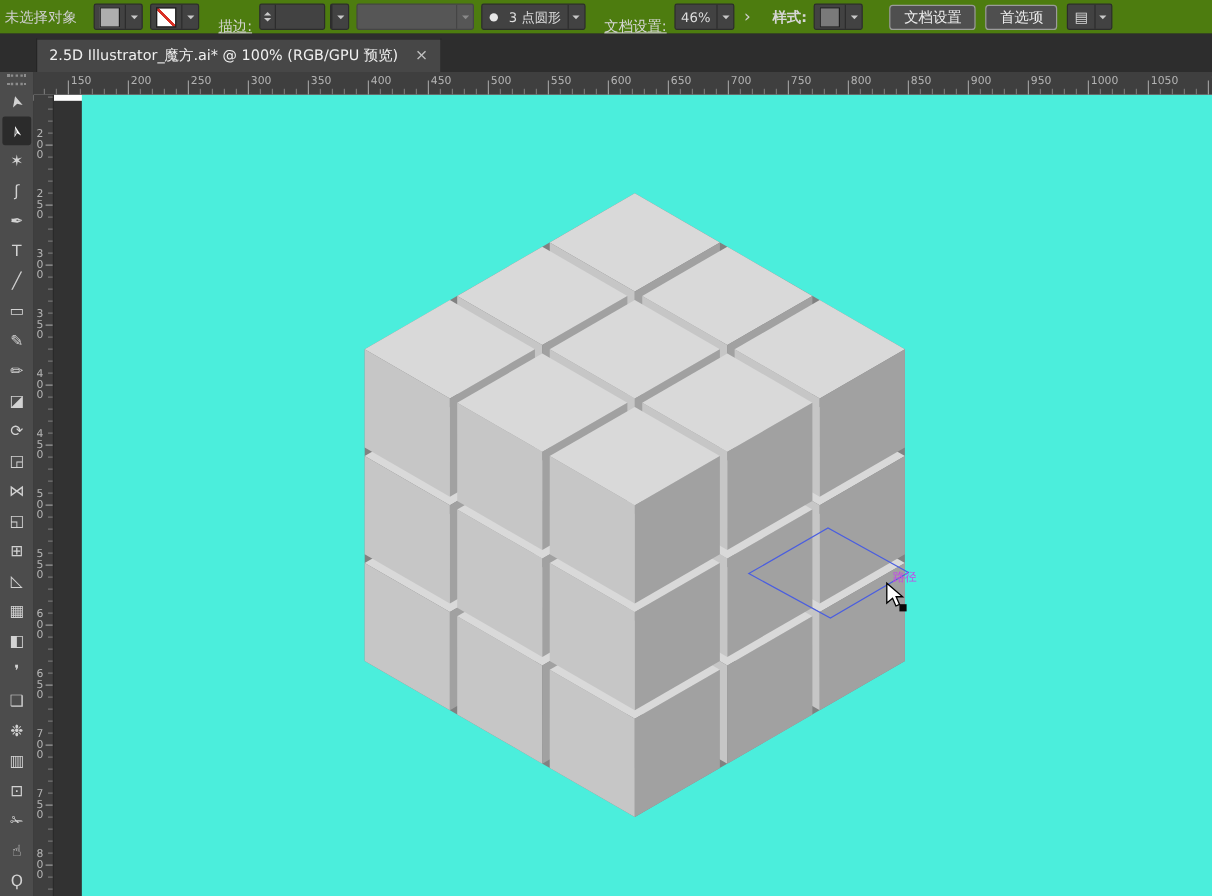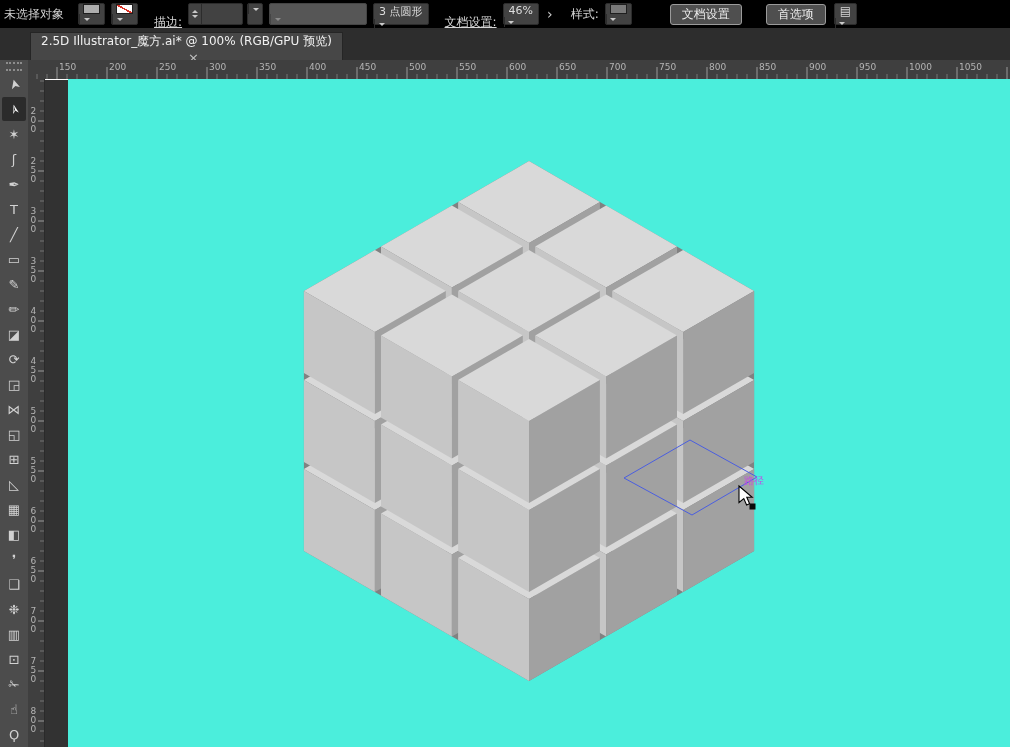--- a/index.html
+++ b/index.html
@@ -1,67 +1,67 @@
 <!DOCTYPE html>
 <html><head>
 <meta charset="utf-8">
 <style>
   html,body{margin:0;padding:0;width:1010px;height:747px;overflow:hidden;
     background:#323232;font-family:"DejaVu Sans","Liberation Sans",sans-serif;}
   .app{position:absolute;inset:0;}
 
   
-  .control-bar{position:absolute;top:0;left:0;right:0;height:28px;background:#000000;
+  .control-bar{position:absolute;top:0;left:0;right:0;height:28px;background:#4d7c0f;
     border-bottom:1px solid #262626;display:flex;align-items:center;padding:0 4px;
     font-size:12px;color:#d6d6d6;white-space:nowrap;}
   .status{margin-right:14px;color:#cfcfcf;}
   .combo{height:20px;background:#424242;border:1px solid #2c2c2c;border-radius:2px;
-    display:flex;align-items:center;margin-right:6px;color:#ddd;flex-direction:column;}
+    display:flex;align-items:center;margin-right:6px;color:#ddd;}
   .combo .txt{padding:0 5px;font-size:11px;}
   .dd{width:13px;align-self:stretch;display:flex;align-items:center;justify-content:center;border-left:1px solid #2c2c2c;}
   .dd::after{content:"";border:3.5px solid transparent;border-top-color:#c9c9c9;margin-top:4px;}
   .swatch{width:15px;height:15px;margin:0 4px;border:1px solid #1f1f1f;}
   .swatch.fill{background:#aeaeae;}
   .swatch.none{background:linear-gradient(to top right,#fff 44%,#d93025 44%,#d93025 56%,#fff 56%);}
   .swatch.style{background:#7a7a7a;}
   .link{text-decoration:underline;margin:17px 6px 0 10px;cursor:pointer;color:#d6d6d6;}
-  .label{margin:0 6px 0 10px;}
+  .label{margin:0 6px 0 10px;font-weight:bold;}
   .stepper{height:20px;background:#424242;border:1px solid #2c2c2c;border-radius:2px;display:flex;align-items:center;margin-right:4px;}
   .spin{width:12px;align-self:stretch;display:flex;flex-direction:column;align-items:center;justify-content:center;border-right:1px solid #2c2c2c;}
   .spin .up{border:3px solid transparent;border-bottom-color:#c9c9c9;margin-bottom:1px;}
   .spin .dn{border:3px solid transparent;border-top-color:#c9c9c9;margin-top:1px;}
   .stepper input{width:32px;background:transparent;border:none;outline:none;color:#ddd;font-size:11px;padding:0 4px;font-family:inherit;}
   .combo.disabled{background:#565656;border-color:#454545;width:96px;}
   .combo.disabled .dd::after{border-top-color:#8a8a8a;}
   .combo.disabled .dd{border-left-color:#454545;}
   .brush .dot{width:7px;height:7px;border-radius:50%;background:#e7e7e7;margin:0 4px 0 6px;}
   .chev{margin:0 8px 0 2px;color:#cfcfcf;font-size:14px;cursor:pointer;}
   .btn{height:21px;padding:0 11px;margin-right:8px;background:#4f4f4f;border:1px solid #9b9b9b;
-    border-radius:3px;color:#ececec;font-size:12px;font-family:inherit;cursor:pointer;margin-left:16px;}
+    border-radius:3px;color:#ececec;font-size:12px;font-family:inherit;cursor:pointer;}
   .icon-combo .glyph{padding:0 5px;font-size:12px;color:#d8d8d8;}
   .spacer{flex:1;}
 
   
   .tab-bar{position:absolute;top:28px;left:0;right:0;height:32px;background:#2d2d2d;
     display:flex;align-items:flex-end;padding-left:30px;}
   .doc-tab{height:27px;background:#474747;border:1px solid #252525;border-bottom:none;
-    display:flex;align-items:center;padding:0 10px;font-size:12px;color:#f0f0f0;cursor:pointer;flex-direction:column;}
+    display:flex;align-items:center;padding:0 10px;font-size:12px;color:#f0f0f0;cursor:pointer;}
   .doc-tab .close{margin-left:14px;color:#c0c0c0;font-size:13px;cursor:pointer;}
 
   
   .workspace{position:absolute;top:60px;left:0;right:0;bottom:0;}
   .toolbar{position:absolute;left:0;top:0;bottom:0;width:28px;background:#4c4c4c;
     border-right:1px solid #262626;display:flex;flex-direction:column;align-items:center;overflow:hidden;}
   .grip{width:16px;height:7px;margin:2px 0 1px;border-top:2px dotted #8d8d8d;border-bottom:2px dotted #8d8d8d;}
   .tool{width:24px;height:24px;margin-bottom:1px;display:flex;align-items:center;justify-content:center;
     color:#d2d2d2;font-size:13px;cursor:pointer;border-radius:2px;flex:0 0 auto;}
   .tool.sel{background:#2b2b2b;color:#ffffff;}
   .corner{position:absolute;left:28px;top:0;width:16px;height:19px;background:#3f3f3f;
     border-right:1px solid #2a2a2a;border-bottom:1px solid #2a2a2a;}
-  .hruler{position:absolute;left:28px;right:0;top:0;height:19px;background:#3f3f3f;border-bottom:1px solid #ffffff;}
+  .hruler{position:absolute;left:28px;right:0;top:0;height:19px;background:#3f3f3f;border-bottom:5px solid #ffffff;}
   .vruler{position:absolute;left:28px;top:19px;bottom:0;width:16px;background:#3f3f3f;border-right:1px solid #2a2a2a;}
   .canvas{position:absolute;left:44px;top:19px;right:0;bottom:0;margin-left:24px;}
   .canvas svg{display:block;}
 </style>
 </head>
 <body>
 
 <div class="app">
 
   <div class="control-bar">

